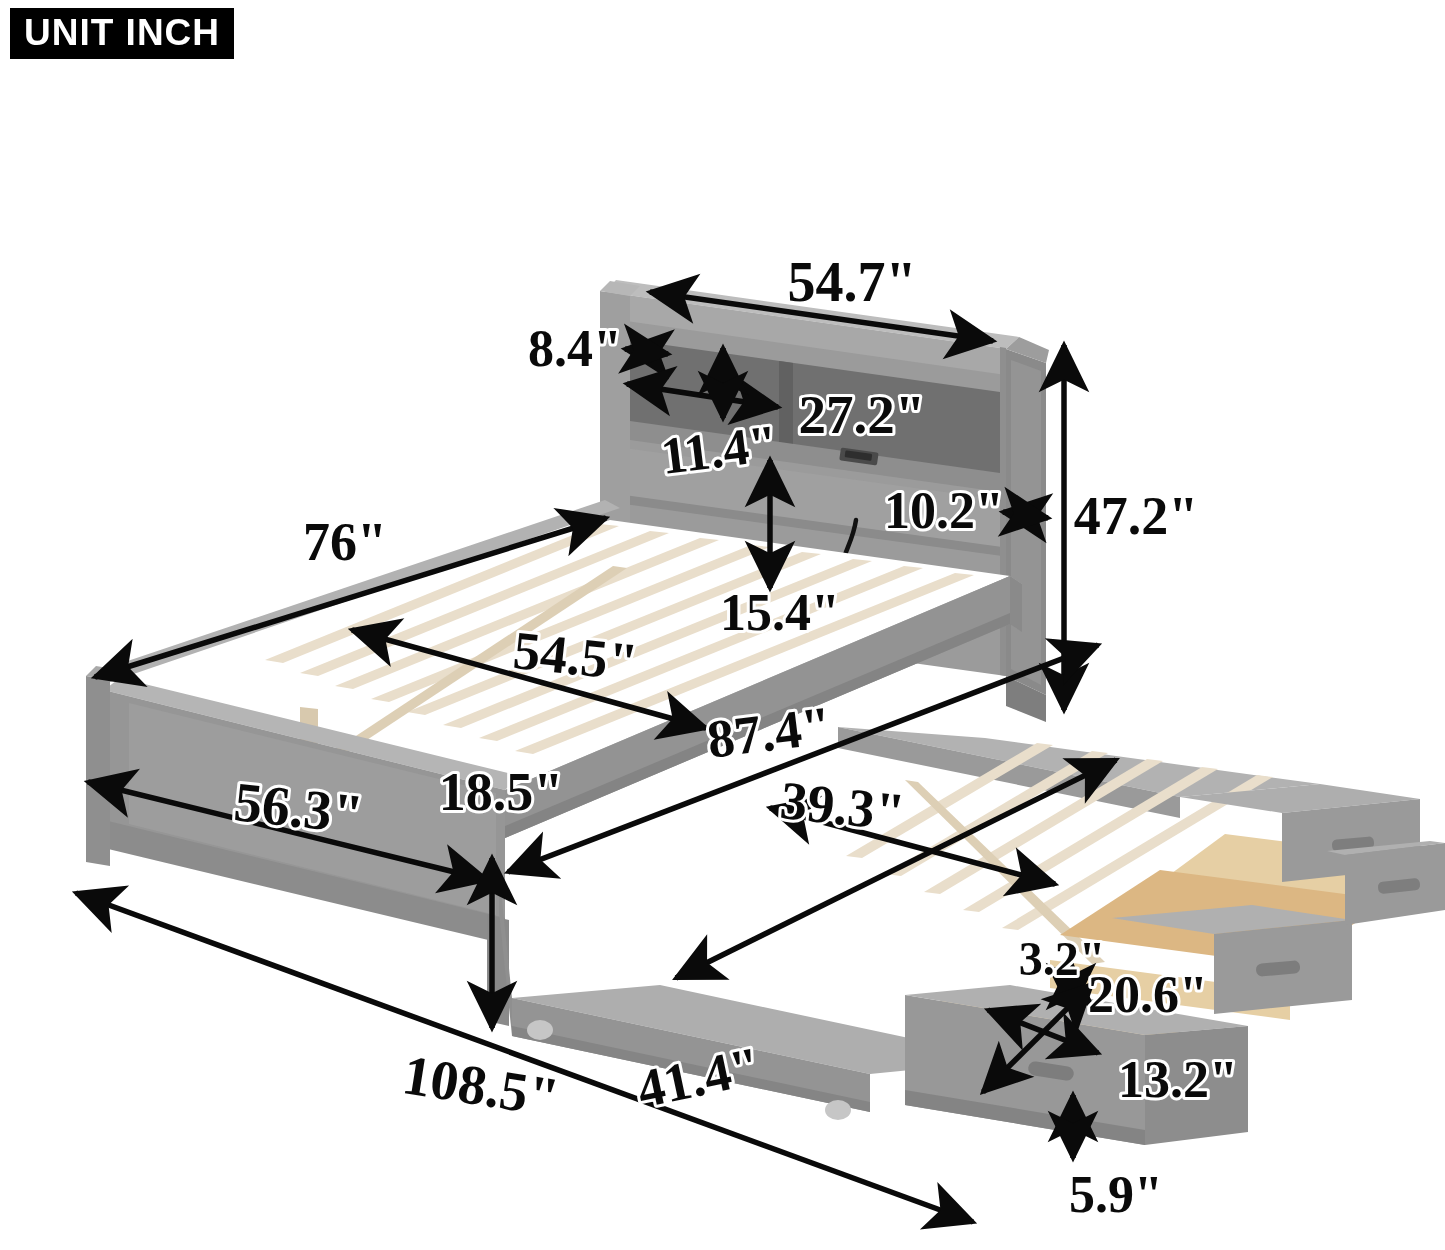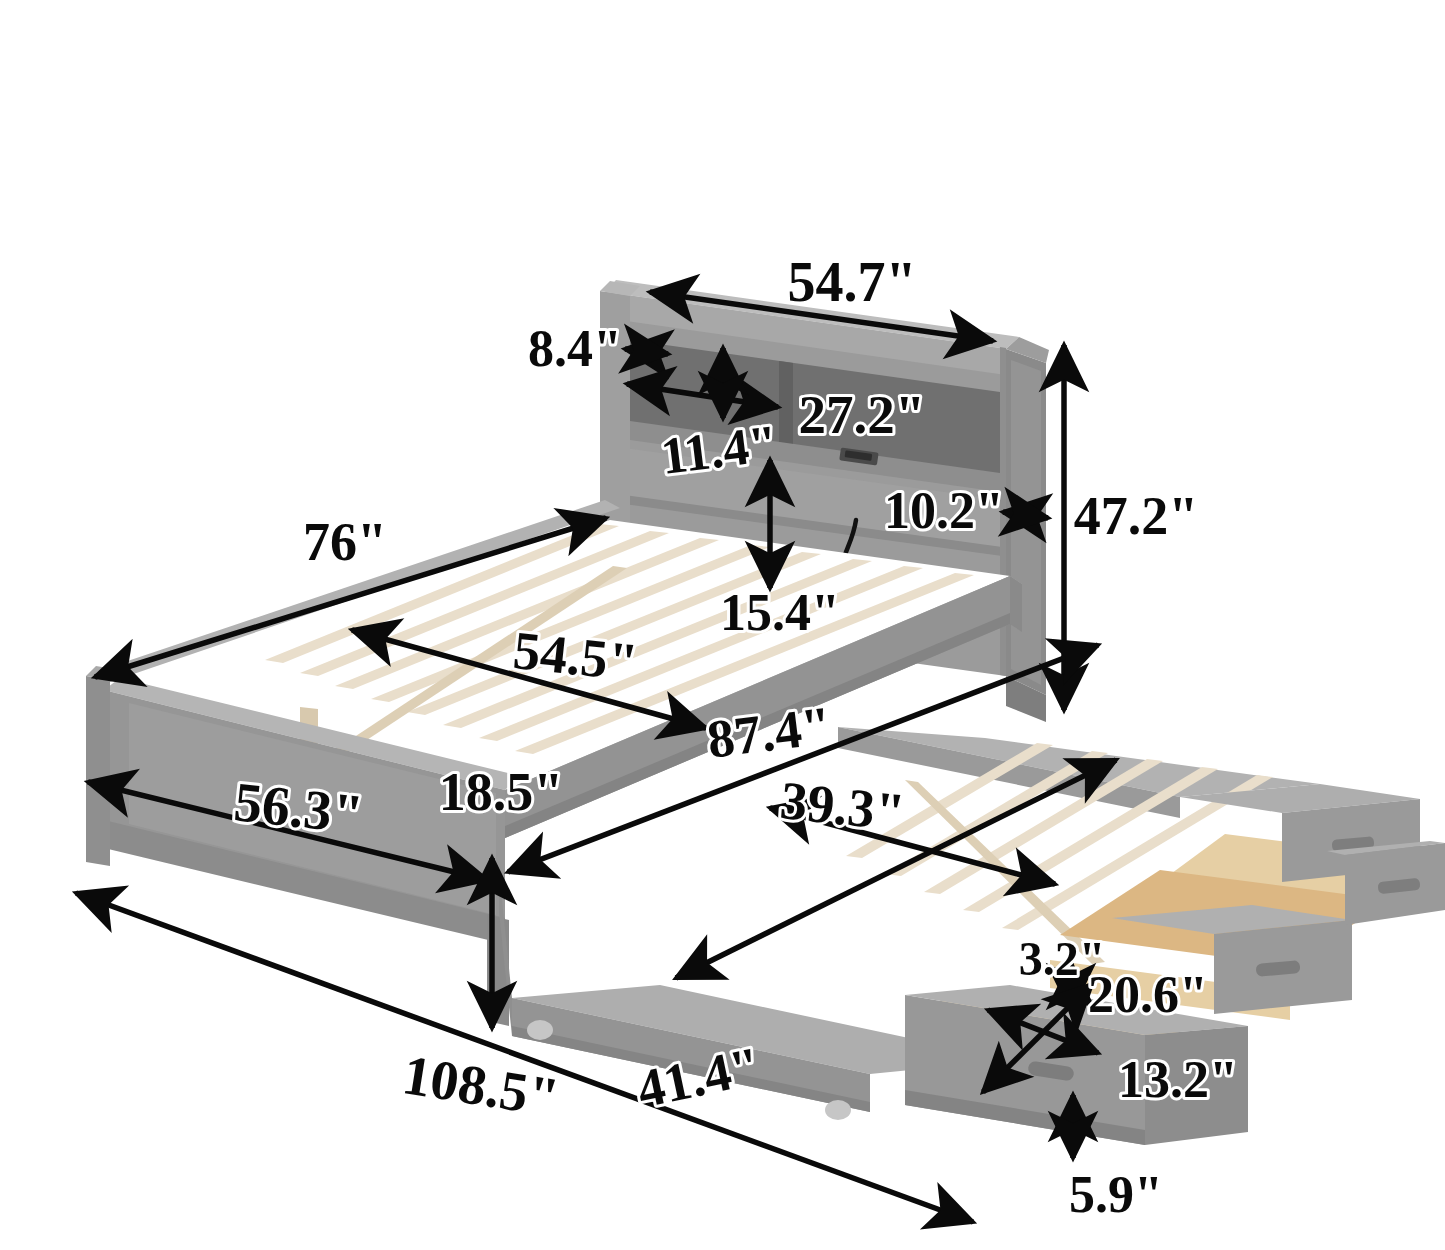--- a/index.html
+++ b/index.html
@@ -51,20 +51,21 @@
     stroke-linejoin: round;
     paint-order: stroke fill;
     dominant-baseline: middle;
   }
 </style>
 </head>
 <body>
 
 <div id="stage">
 
+  <div id="unit-badge">UNIT INCH</div>
 
   <svg id="scene" viewBox="0 0 1445 1250">
     <defs>
       <marker id="ah" markerWidth="11" markerHeight="11" refX="9.2" refY="5.5" orient="auto" markerUnits="strokeWidth">
         <path d="M0.6,0.9 L10,5.5 L0.6,10.1 L2.9,5.5 Z" fill="#0a0a0a"></path>
       </marker>
       <marker id="ah-start" markerWidth="11" markerHeight="11" refX="1.8" refY="5.5" orient="auto" markerUnits="strokeWidth">
         <path d="M10.4,0.9 L1,5.5 L10.4,10.1 L8.1,5.5 Z" fill="#0a0a0a"></path>
       </marker>
       <marker id="ahw" markerWidth="12" markerHeight="12" refX="10" refY="6" orient="auto" markerUnits="strokeWidth">

